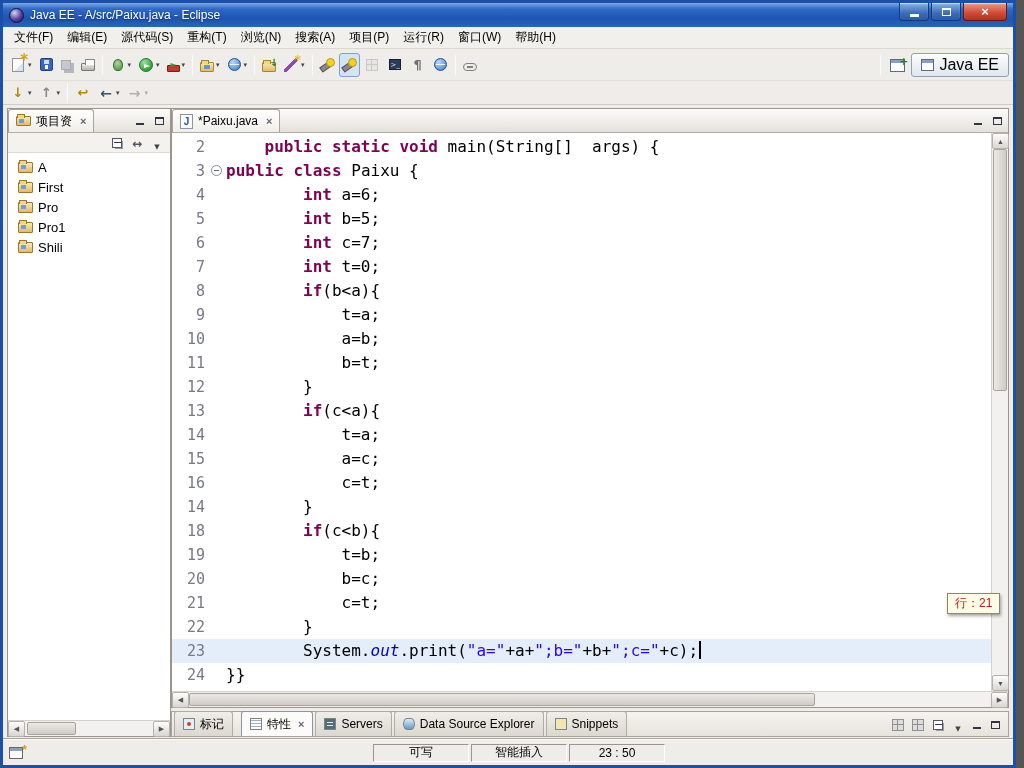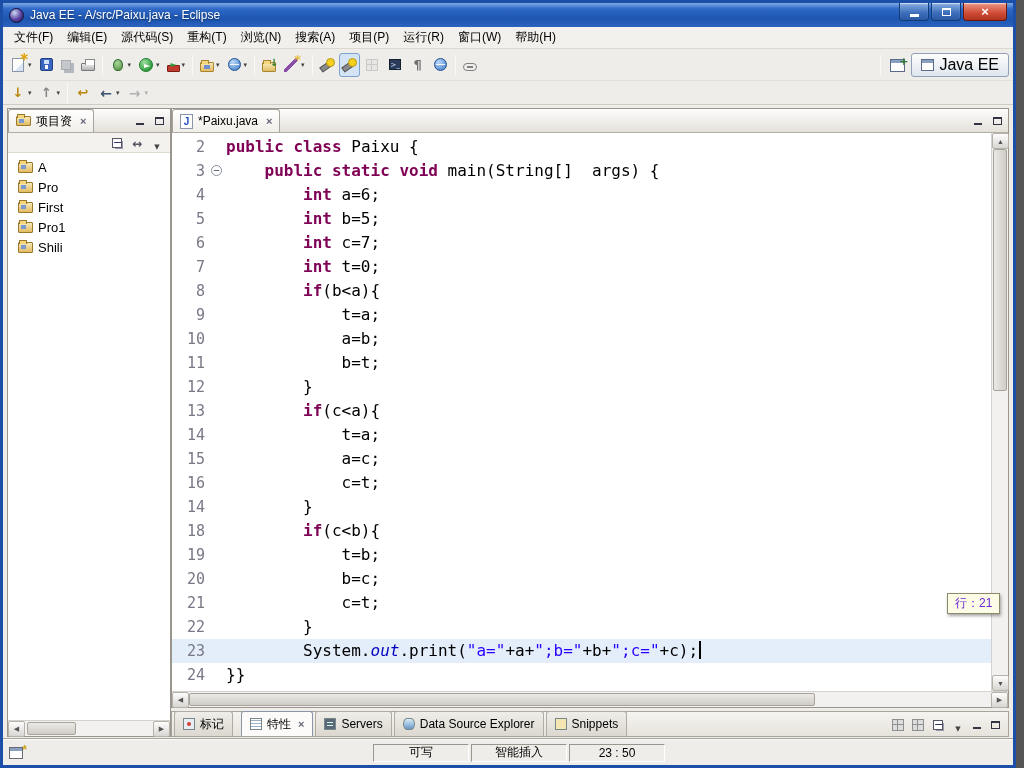--- a/index.html
+++ b/index.html
@@ -167,21 +167,21 @@
                background:#efede9; border-top:1px solid #fcfbf8; box-shadow:0 -1px 0 #a8a49c; }
   .sicon { width:14px; height:12px; border:1px solid #667; background:#fff; position:relative; }
   .sicon::before { content:""; position:absolute; left:0; right:0; top:0; height:3px; background:#8aa0c0; }
   .sicon::after { content:"*"; position:absolute; right:-5px; top:-5px; color:#caa61e; font-weight:bold; }
   .s-spacer { width:342px; flex:0 0 342px; }
   .scell { height:18px; min-width:96px; padding:0 10px; display:flex; align-items:center; justify-content:center;
            font-size:12px; border:1px solid; border-color:#9a968e #fff #fff #9a968e; }
 
   
   .tooltip { position:absolute; left:944px; top:590px; z-index:60; background:#fbfbe6; border:1px solid #8a8a6a;
-             padding:1px 7px; font-size:12px; color:#6d28d9; box-shadow:1px 2px 3px rgba(0,0,0,.35); white-space:nowrap; }
+             padding:1px 7px; font-size:12px; color:#b91c1c; box-shadow:1px 2px 3px rgba(0,0,0,.35); white-space:nowrap; }
 </style>
 </head>
 <body>
 
 <div class="window">
 
   <div class="titlebar">
     <span class="app-icon"></span>
     <span class="title-text">Java EE  -  A/src/Paixu.java  -  Eclipse</span>
     <span class="win-controls">
@@ -343,25 +343,25 @@
             <span class="icon icon-viewmenu" style="width:10px;height:12px;"></span>
           </span>
       </div>
       <ul class="tree" id="tree">
           <li class="tree-item">
             <span class="tree-folder"></span>
             <span class="tree-label">A</span>
           </li>
           <li class="tree-item">
             <span class="tree-folder"></span>
-            <span class="tree-label">Pro</span>
+            <span class="tree-label">First</span>
           </li>
           <li class="tree-item">
             <span class="tree-folder"></span>
-            <span class="tree-label">First</span>
+            <span class="tree-label">Pro</span>
           </li>
           <li class="tree-item">
             <span class="tree-folder"></span>
             <span class="tree-label">Pro1</span>
           </li>
           <li class="tree-item">
             <span class="tree-folder"></span>
             <span class="tree-label">Shili</span>
           </li>
         </ul>
@@ -438,22 +438,22 @@
               <div class="fold-row"></div>
               <div class="fold-row"></div>
               <div class="fold-row"></div>
               <div class="fold-row"></div>
               <div class="fold-row"></div>
               <div class="fold-row"></div>
               <div class="fold-row current"></div>
               <div class="fold-row"></div>
             </div>
           <div class="code" id="code">
+              <div class="code-line"><span class="seg-p">    </span><span class="seg-k">public</span><span class="seg-p"> </span><span class="seg-k">static</span><span class="seg-p"> </span><span class="seg-k">void</span><span class="seg-p"> main(String[]  args) {</span></div>
               <div class="code-line"><span class="seg-k">public</span><span class="seg-p"> </span><span class="seg-k">class</span><span class="seg-p"> Paixu {</span></div>
-              <div class="code-line"><span class="seg-p">    </span><span class="seg-k">public</span><span class="seg-p"> </span><span class="seg-k">static</span><span class="seg-p"> </span><span class="seg-k">void</span><span class="seg-p"> main(String[]  args) {</span></div>
               <div class="code-line"><span class="seg-p">        </span><span class="seg-k">int</span><span class="seg-p"> a=6;</span></div>
               <div class="code-line"><span class="seg-p">        </span><span class="seg-k">int</span><span class="seg-p"> b=5;</span></div>
               <div class="code-line"><span class="seg-p">        </span><span class="seg-k">int</span><span class="seg-p"> c=7;</span></div>
               <div class="code-line"><span class="seg-p">        </span><span class="seg-k">int</span><span class="seg-p"> t=0;</span></div>
               <div class="code-line"><span class="seg-p">        </span><span class="seg-k">if</span><span class="seg-p">(b&lt;a){</span></div>
               <div class="code-line"><span class="seg-p">            t=a;</span></div>
               <div class="code-line"><span class="seg-p">            a=b;</span></div>
               <div class="code-line"><span class="seg-p">            b=t;</span></div>
               <div class="code-line"><span class="seg-p">        }</span></div>
               <div class="code-line"><span class="seg-p">        </span><span class="seg-k">if</span><span class="seg-p">(c&lt;a){</span></div>

